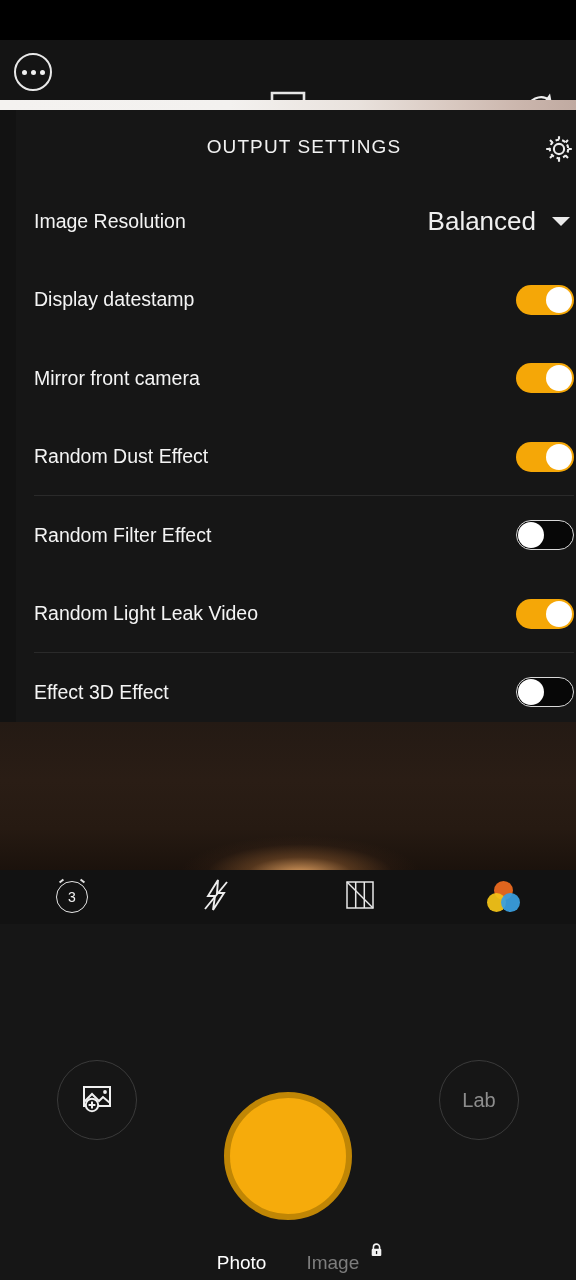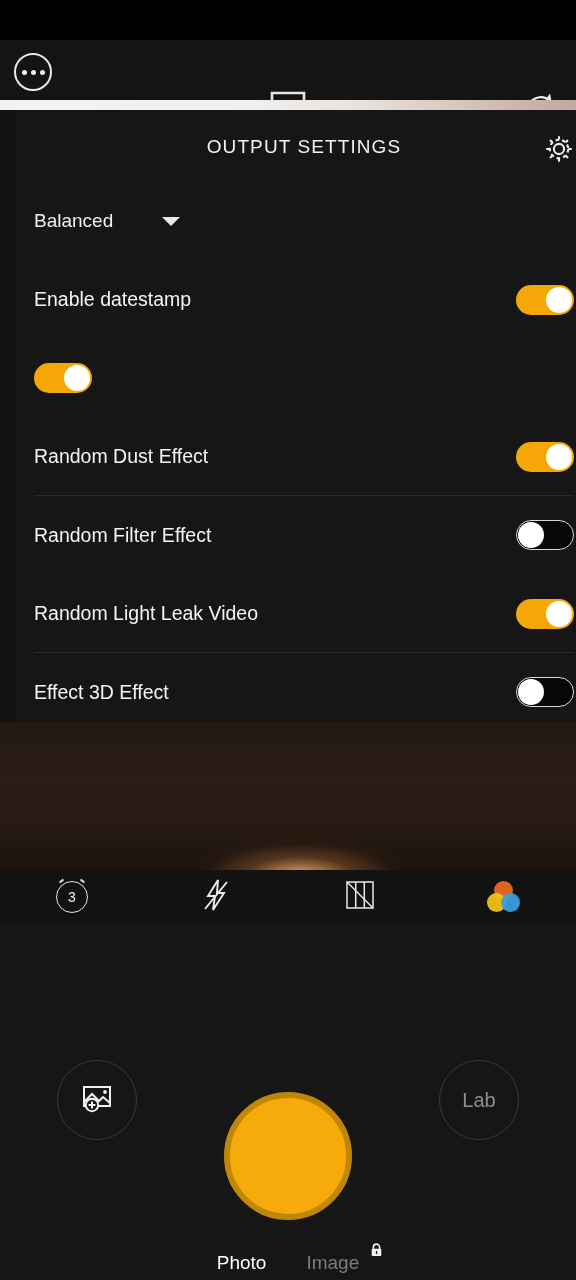--- a/index.html
+++ b/index.html
@@ -116,22 +116,22 @@
   }
   .row.divided::after {
     content: "";
     position: absolute;
     left: 18px; right: 18px; bottom: 0;
     height: 1px;
     background: #2a2a2a;
   }
   .value {
     color: #f0f0f0;
-    font-size: 19px;
-    margin-right: 49px;
+    font-size: 26px;
+    margin-right: 16px;
   }
   .caret {
     width: 0; height: 0;
     border-left: 9px solid transparent;
     border-right: 9px solid transparent;
     border-top: 9px solid #eaeaea;
     margin-right: 4px;
   }
 
   
@@ -326,32 +326,34 @@
                    M8 8 L10.4 10.4 M23.6 23.6 L26 26
                    M26 8 L23.6 10.4 M10.4 23.6 L8 26"></path>
           <circle cx="17" cy="17" r="9.2" stroke-dasharray="3.6 3.0"></circle>
         </g>
       </svg>
     </div>
 
     <div class="rows">
 
       <div class="row">
+        <span class="label">Image Resolution</span>
         <span class="value">Balanced</span>
         <span class="caret"></span>
       </div>
 
       <div class="row">
-        <span class="label">Enable datestamp</span>
+        <span class="label">Display datestamp</span>
         <span class="toggle on">
           <span class="knob"></span>
         </span>
       </div>
 
       <div class="row">
+        <span class="label">Mirror front camera</span>
         <span class="toggle on">
           <span class="knob"></span>
         </span>
       </div>
 
       <div class="row divided">
         <span class="label">Random Dust Effect</span>
         <span class="toggle on">
           <span class="knob"></span>
         </span>

